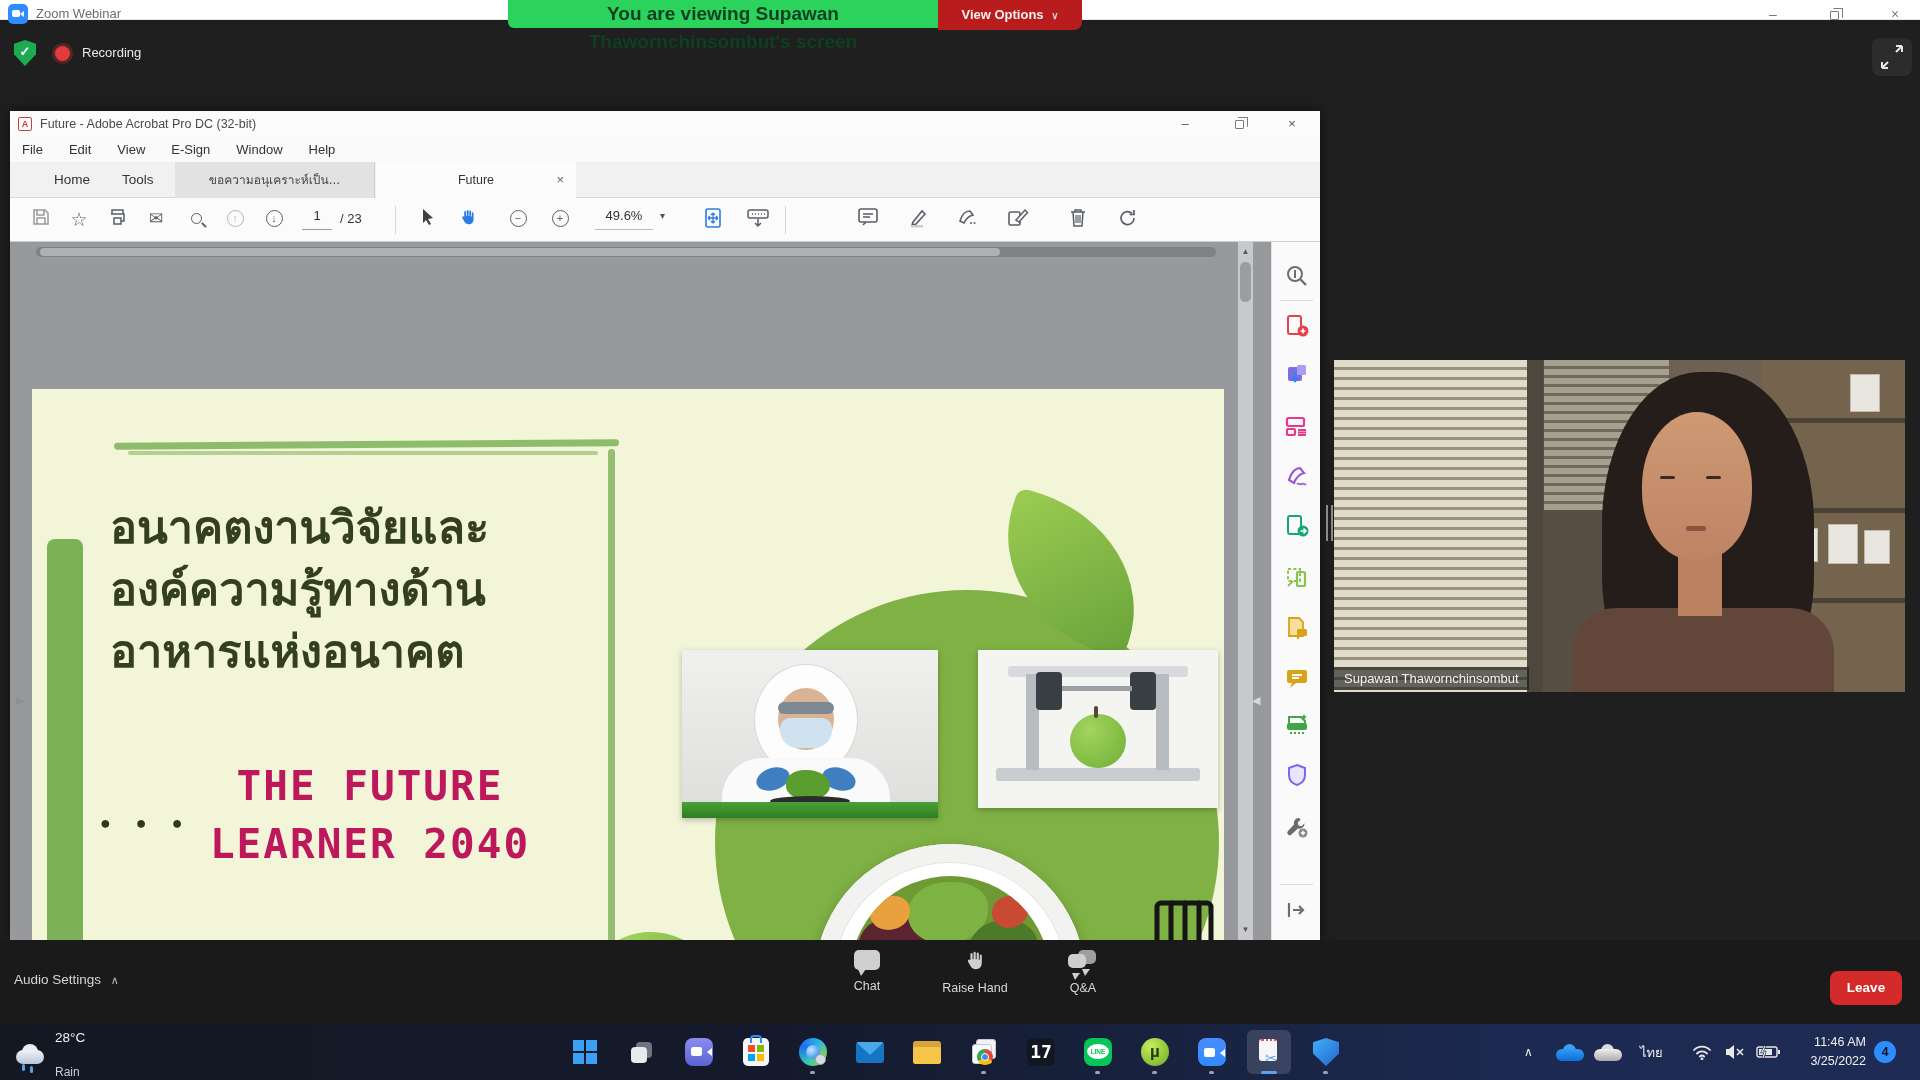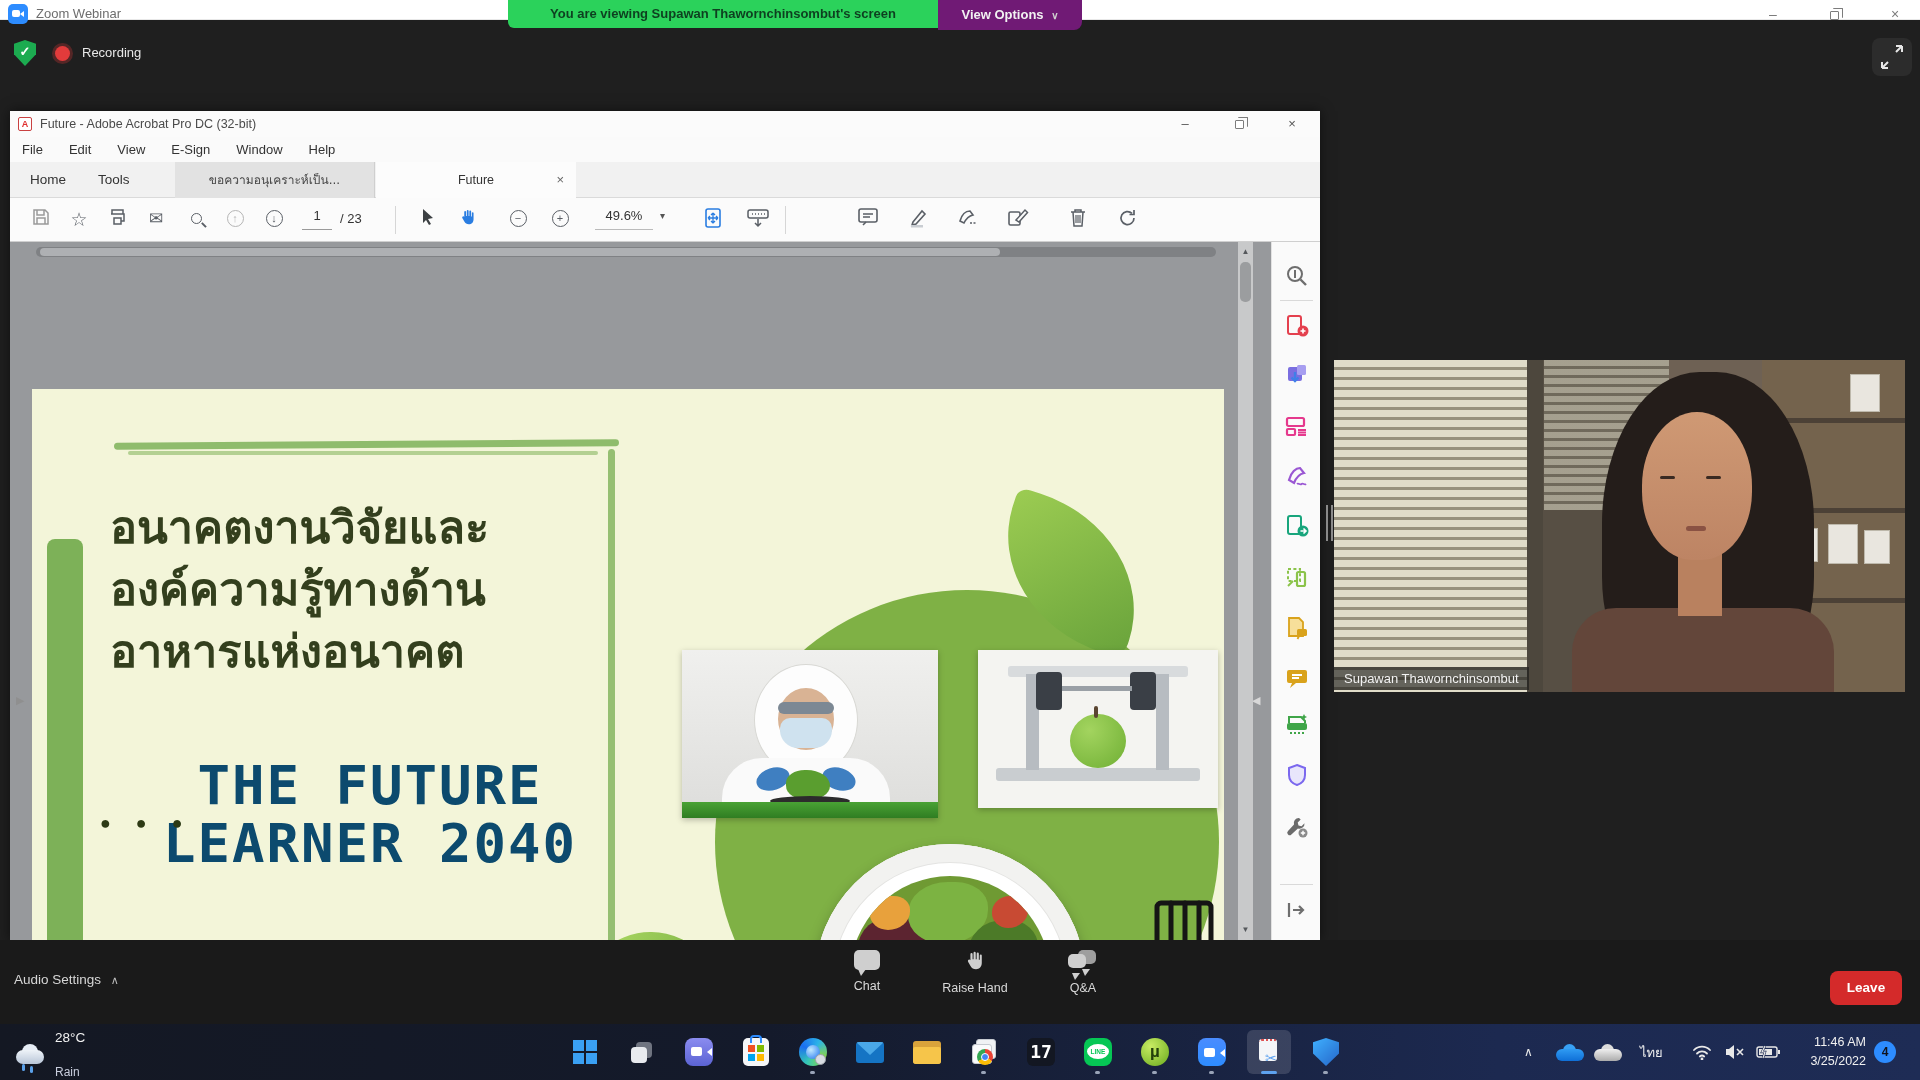--- a/index.html
+++ b/index.html
@@ -7,43 +7,43 @@
   body { font-family:"Liberation Sans", sans-serif; }
   #screen { position:relative; width:1920px; height:1080px; background:#1f1f1f; overflow:hidden; }
   .abs { position:absolute; }
 
   
   .ztitle { left:0; top:0; width:1920px; height:20px; background:#ffffff; border-bottom:1px solid #e8e8e8; }
   .zlogo { left:8px; top:4px; width:20px; height:20px; border-radius:5px; background:#2d8cff; }
   .zlogo .cam { position:absolute; left:4px; top:6px; width:8px; height:7px; background:#fff; border-radius:2px; }
   .zlogo .camtri { position:absolute; left:12px; top:7px; width:0; height:0; border:3px solid transparent; border-right:4px solid #fff; border-left:0; }
   .zapptitle { left:36px; top:0; height:28px; line-height:28px; color:#6d6d6d; font-size:13px; }
-  .sharebanner { left:508px; top:0; width:430px; height:28px; background:#2bd25b; border-radius:0 0 0 6px; text-align:center; line-height:28px; color:#0e3f20; font-size:13px; font-weight:bold; }
-  .viewopts { left:938px; top:0; width:144px; height:30px; background:#701a75; border-radius:0 0 8px 0; color:#f2f2f2; font-size:13px; font-weight:bold; text-align:center; line-height:30px; cursor:pointer; }
+  .sharebanner { left:508px; top:0; width:430px; height:28px; background:#2bd25b; border-radius:0 0 0 6px; text-align:center; line-height:28px; color:#0e3f20; font-size:19px; font-weight:bold; }
+  .viewopts { left:938px; top:0; width:144px; height:30px; background:#b91c1c; border-radius:0 0 8px 0; color:#f2f2f2; font-size:13px; font-weight:bold; text-align:center; line-height:30px; cursor:pointer; }
   .viewopts .chev { font-size:10px; color:#cfcfcf; margin-left:4px; }
   .wbtn { top:0; width:46px; height:28px; color:#7c7c7c; font-size:14px; text-align:center; line-height:28px; }
   .sqico2 { display:inline-block; width:9px; height:9px; border:1.2px solid #7c7c7c; border-radius:1px; position:relative; top:1px; background:#fff; }
   .sqico2::before { content:""; position:absolute; left:2px; top:-4px; width:9px; height:9px; border:1.2px solid #7c7c7c; border-left:none; border-bottom:none; border-radius:1px; }
 
   
   .shield { left:14px; top:40px; width:22px; height:26px; background:#1cab50; clip-path:polygon(50% 0,100% 14%,100% 55%,50% 100%,0 55%,0 14%); text-align:center; color:#fff; font-size:13px; line-height:24px; font-weight:bold; }
   .recdot { left:55px; top:46px; width:15px; height:15px; border-radius:50%; background:#e23b3b; box-shadow:0 0 0 3px rgba(226,59,59,.28); }
   .reclabel { left:82px; top:40px; height:26px; line-height:26px; color:#e8e8e8; font-size:13px; }
   .fsbtn { left:1872px; top:38px; width:40px; height:38px; border-radius:8px; background:#2c2c2c; }
 
   
   .acwin { left:10px; top:111px; width:1310px; height:829px; background:#ffffff; box-shadow:0 0 12px rgba(0,0,0,.55); }
   .actitle { left:0; top:0; width:1310px; height:26px; background:#fbfbfb; }
   .pdfico { left:8px; top:6px; width:14px; height:14px; background:#fff; border:1px solid #c94141; border-radius:2px; color:#e03030; font-size:9px; font-weight:bold; text-align:center; line-height:12px; }
   .actitletext { left:30px; top:0; height:26px; line-height:26px; color:#4a4a4a; font-size:12.5px; }
   .acbtn { top:0; width:40px; height:26px; text-align:center; line-height:26px; color:#555; font-size:13px; }
   .acmenu { left:0; top:26px; width:1310px; height:25px; background:#fafafa; display:flex; align-items:center; padding-left:12px; gap:26px; }
   .acmenu span { font-size:13px; color:#333; cursor:pointer; }
   .actabbar { left:0; top:51px; width:1310px; height:36px; background:#f1f1f1; border-bottom:1px solid #dadada; }
-  .acnavbtn { top:0; height:36px; line-height:36px; font-size:13.5px; color:#333; cursor:pointer; }
+  .acnavbtn { top:0; height:36px; line-height:36px; font-size:13.5px; color:#333; cursor:pointer;margin-left:24px; }
   .actab1 { left:165px; top:0; width:200px; height:36px; background:#e2e2e2; border-right:1px solid #cfcfcf; color:#444; font-size:12px; text-align:center; line-height:36px; white-space:nowrap; overflow:hidden; text-overflow:ellipsis; padding:0 14px; font-family:"DejaVu Sans","Liberation Sans",sans-serif; }
   .actab2 { left:366px; top:0; width:200px; height:36px; background:#fcfcfc; color:#333; font-size:12.5px; text-align:center; line-height:36px; }
   .tabclose { position:absolute; right:12px; top:0; font-size:13px; color:#666; cursor:pointer; }
 
   .actoolbar { left:0; top:87px; width:1310px; height:44px; background:#fbfbfb; border-bottom:1px solid #cfcfcf; }
   .tbi { position:absolute; top:10px; width:26px; height:24px; text-align:center; color:#5a5f66; cursor:pointer; }
   .tbi svg { display:block; margin:0 auto; }
   .tbdiv { position:absolute; top:8px; width:1px; height:28px; background:#d6d6d6; }
   .pagebox { position:absolute; left:292px; top:10px; width:30px; height:22px; border-bottom:1.5px solid #9a9a9a; text-align:center; font-size:13px; color:#333; }
   .pagetotal { position:absolute; left:330px; top:10px; height:22px; line-height:22px; font-size:13px; color:#333; }
@@ -64,21 +64,21 @@
   .sidepanel { left:1261px; top:131px; width:49px; height:698px; background:#fafafa; border-left:1px solid #e2e2e2; }
   .sideico { position:absolute; left:13px; width:24px; height:24px; cursor:pointer; }
   .sidediv { position:absolute; left:8px; width:33px; height:1px; background:#d9d9d9; }
   .navarrow { font-size:11px; color:#d8d8d8; cursor:pointer; }
 
   
   .page { left:22px; top:147px; width:1192px; height:682px; background:#f3f5d9; overflow:hidden; }
   .gcircle { position:absolute; left:683px; top:201px; width:504px; height:504px; border-radius:50%; background:#7fb145; }
   .brush { position:absolute; background:#7db158; }
   .thai-title { position:absolute; left:78px; top:108px; width:540px; font-family:"DejaVu Sans","Liberation Sans",sans-serif; font-size:45px; line-height:62px; font-weight:600; color:#333f1d; }
-  .en-title { position:absolute; left:118px; top:368px; width:440px; text-align:center; font-family:"DejaVu Sans Mono",monospace; font-weight:bold; font-size:54px; line-height:58px; color:#0c4a6e; letter-spacing:2px; }
+  .en-title { position:absolute; left:118px; top:368px; width:440px; text-align:center; font-family:"DejaVu Sans Mono",monospace; font-weight:bold; font-size:41px; line-height:58px; color:#be185d; letter-spacing:2px; }
   .bullets { position:absolute; left:68px; top:424px; font-size:18px; letter-spacing:10px; color:#2d3a15; }
   .leaf { position:absolute; border-radius:8% 85% 12% 85%; background:linear-gradient(135deg,#9ccc52,#69a33b); }
   .photo { position:absolute; background:#ededeb; box-shadow:0 2px 6px rgba(0,0,0,.25); overflow:hidden; }
   .plate { position:absolute; left:783px; top:455px; width:270px; height:270px; border-radius:50%; background:#ffffff; box-shadow:0 6px 14px rgba(0,0,0,.28), inset 0 0 0 18px #f2f2f0, inset 0 0 0 19px #e4e4e2; }
   .salad { position:absolute; left:818px; top:487px; width:200px; height:200px; border-radius:50%; overflow:hidden; background:#6f9a33; }
   .blob { position:absolute; border-radius:50% 40% 55% 45%; }
 
   
   .video { left:1334px; top:360px; width:571px; height:332px; background:#574f44; overflow:hidden; }
   .blinds { position:absolute; left:0; top:0; width:195px; height:332px; background:repeating-linear-gradient(180deg,#e0dcc9 0 7px,#97917d 7px 10px); }

